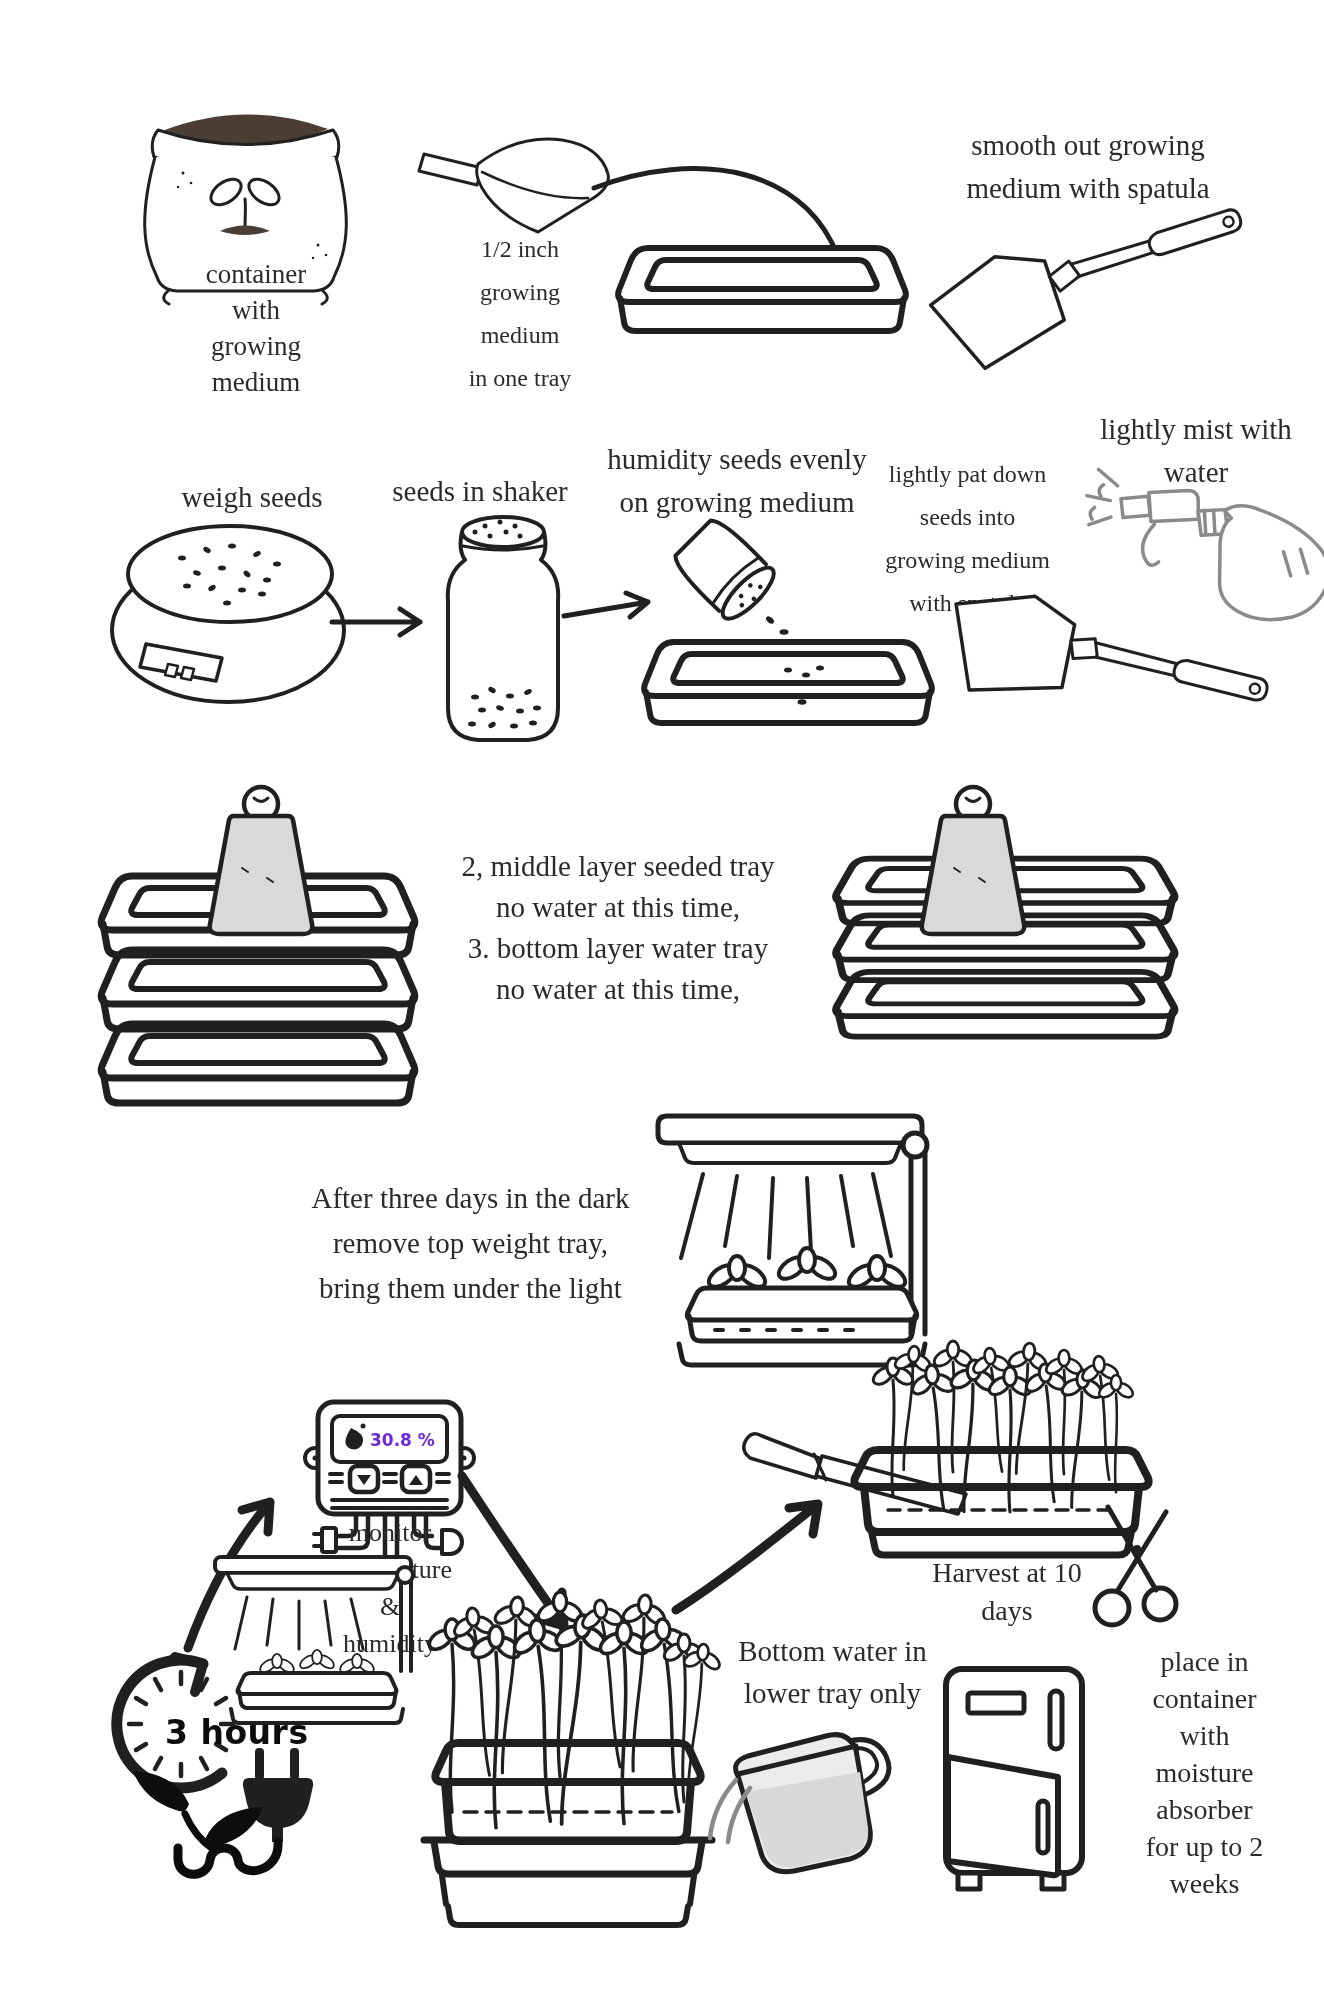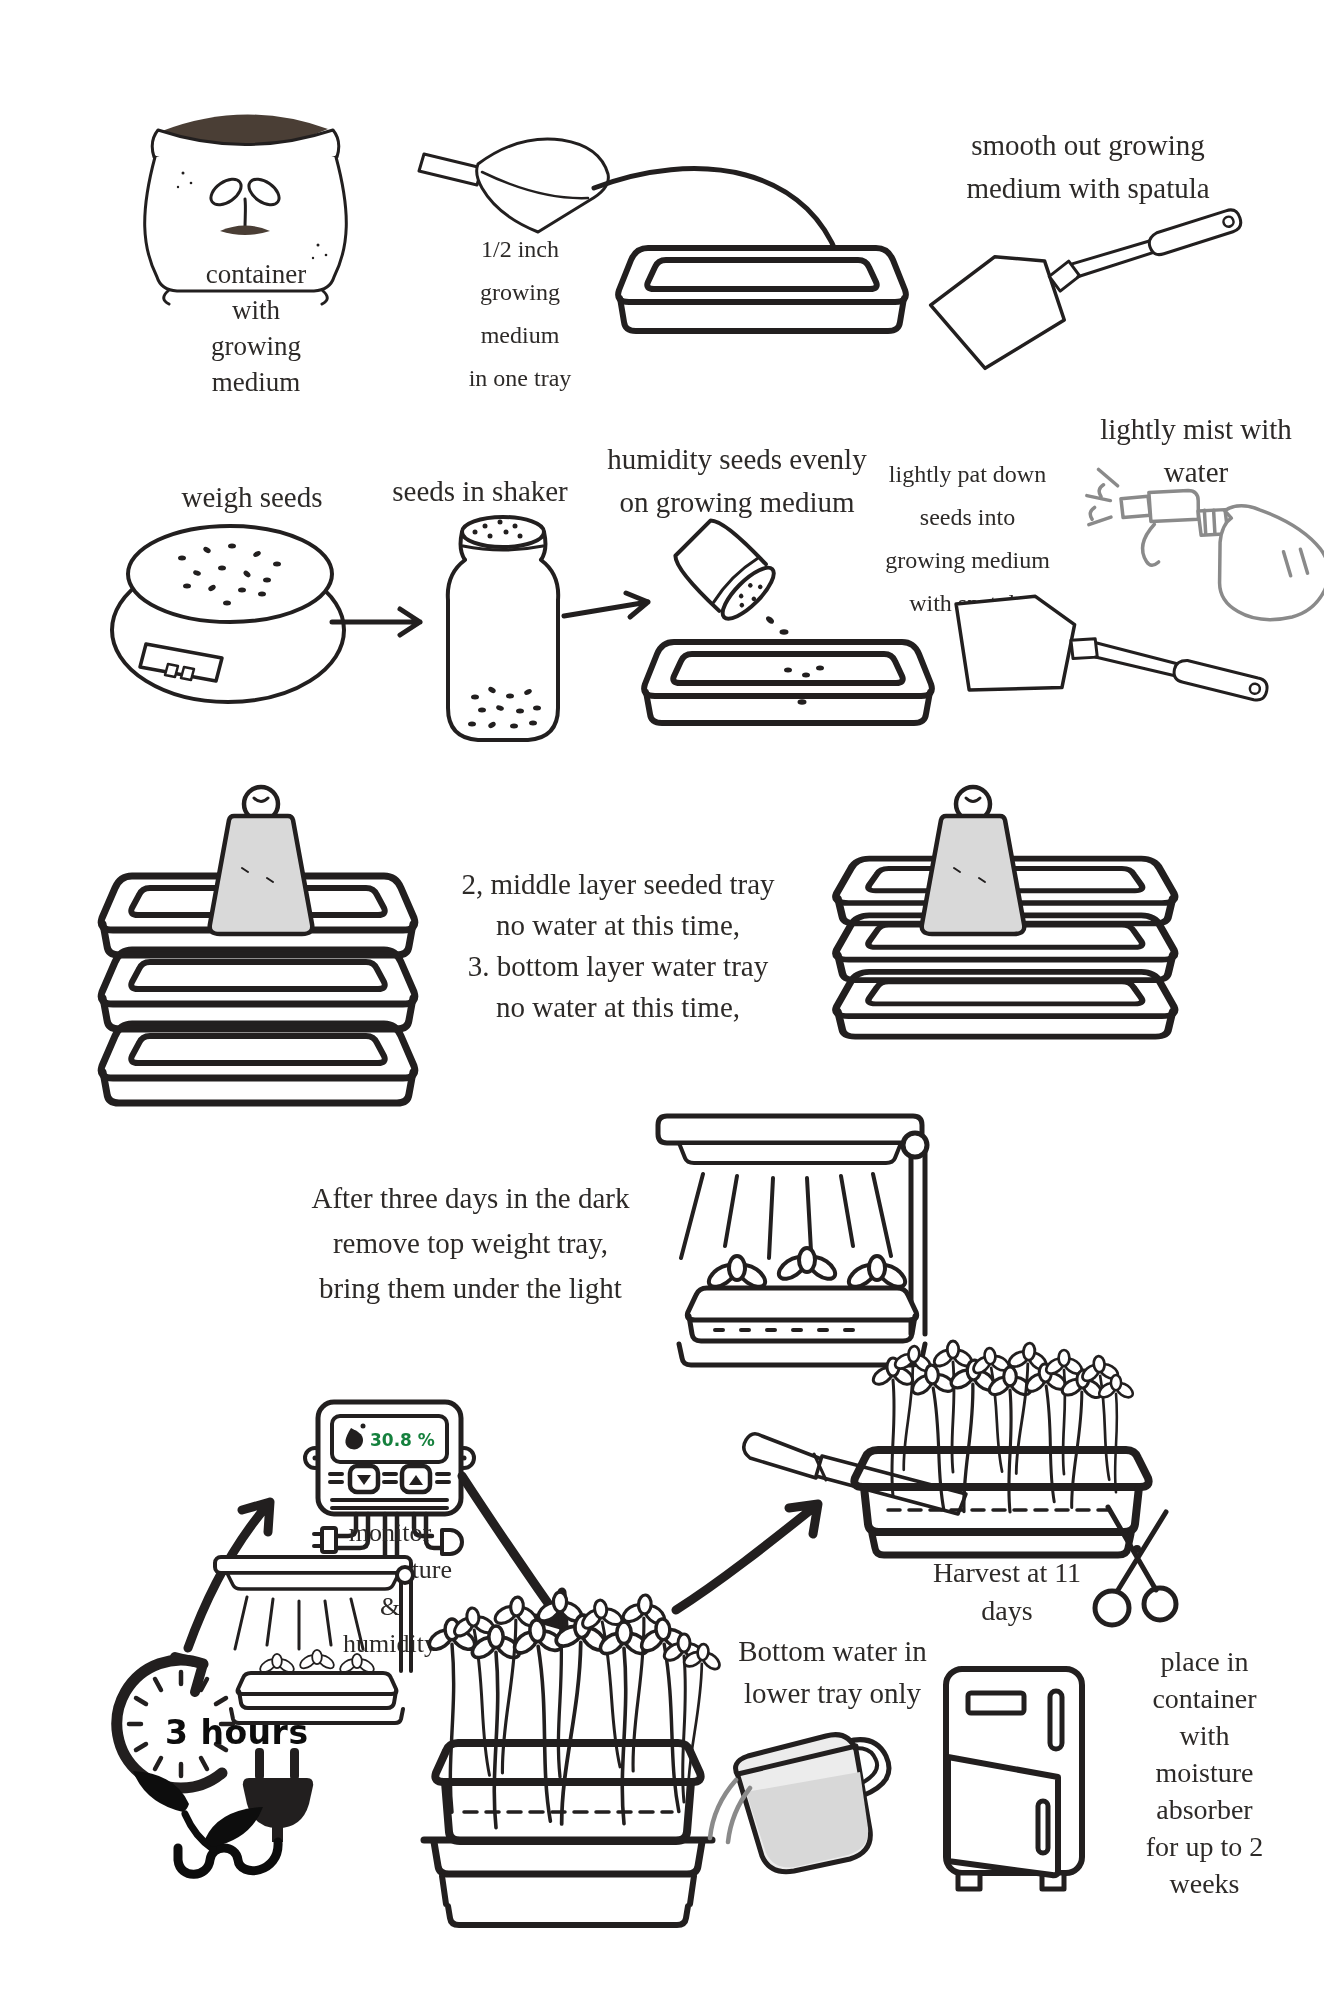--- a/index.html
+++ b/index.html
@@ -17,21 +17,21 @@
 .t29b{font-size:29px;line-height:42px}
 .t29c{font-size:29px;line-height:45px}
 .stackline{font-size:29px;line-height:41px;text-align:center}
 svg{display:block;overflow:visible}
 .k{stroke:#221f1f;fill:none;stroke-linecap:round;stroke-linejoin:round}
 .kw{stroke:#221f1f;fill:#fff;stroke-linecap:round;stroke-linejoin:round}
 .fi{fill:#221f1f;stroke:none}
 .gy{stroke:#8a8a8a;fill:none;stroke-linecap:round;stroke-linejoin:round}
 .gyw{stroke:#8a8a8a;fill:#fff;stroke-linecap:round;stroke-linejoin:round}
 .bold-label{font-family:"DejaVu Sans",sans-serif;font-weight:bold;color:#0d0d0d;font-size:33px;letter-spacing:0.5px}
-.display-val{font-family:"DejaVu Sans",sans-serif;font-weight:bold;color:#15803d;font-size:17px}
+.display-val{font-family:"DejaVu Sans",sans-serif;font-weight:bold;color:#6d28d9;font-size:17px}
 </style>
 </head>
 <body>
 
 <div id="page">
 
   <svg class="abs" style="left:128px;top:95px" width="235" height="215" viewBox="0 0 235 215">
     <path d="M34,36 Q117,4 200,34 Q160,52 117,53 Q75,52 34,36 Z" fill="#4a3e35"></path>
     <path class="kw" stroke-width="3" d="M26,62 Q117,92 209,62 Q214,46 205,35 Q117,64 30,35 Q21,46 26,62 Z"></path>
     <path class="kw" stroke-width="3" d="M27,62 C12,118 14,152 29,182 Q33,195 49,196 L186,196 Q202,195 206,182 C221,152 223,118 208,62"></path>
@@ -224,21 +224,21 @@
     <use href="#trayA" transform="translate(0,236)"></use>
     <use href="#trayA" transform="translate(0,162)"></use>
     <use href="#trayA" transform="translate(0,88)"></use>
     <circle class="kw" stroke-width="4.5" cx="169" cy="26" r="17"></circle>
     <path class="k" stroke-width="3" d="M162,20 q7,7 14,0"></path>
     <path stroke="#221f1f" stroke-width="4.5" stroke-linejoin="round" fill="#d9d9d9" d="M142,38 L196,38 Q200,38 201,42 L220,146 Q222,156 210,156 L128,156 Q116,156 118,146 L137,42 Q138,38 142,38 Z"></path>
     <path class="k" stroke-width="2" d="M150,90 l6,4 M175,100 l6,4"></path>
   </svg>
 
   <div class="abs" style="left:408px;top:840px;width:420px">
-    <div class="stackline" style="margin-top:24px">2, middle layer seeded tray</div>
+    <div class="stackline" style="margin-top:6px">2, middle layer seeded tray</div>
     <div class="stackline">no water at this time,</div>
     <div class="stackline">3. bottom layer water tray</div>
     <div class="stackline">no water at this time,</div>
   </div>
 
   <svg class="abs" style="left:826px;top:780px" width="366" height="252" viewBox="0 0 366 252">
     <g transform="scale(1.08,0.82)">
       <use href="#trayA" transform="translate(0,224)"></use>
       <use href="#trayA" transform="translate(0,155)"></use>
       <use href="#trayA" transform="translate(0,86)"></use>
@@ -446,21 +446,21 @@
     <path class="k" stroke-width="8" d="M136,145 L140,182 Q141,190 151,190 L396,190 Q406,190 407,182 L411,145"></path>
     <path class="k" stroke-width="3.5" stroke-dasharray="12 9" d="M160,168 H385"></path>
     <path class="k" stroke-width="7" d="M144,192 L147,206 Q148,213 156,213 L390,213 Q399,213 400,206 L403,192"></path>
     <g>
       <path class="k" stroke-width="5" d="M380,165 L428,248 M438,170 L390,248"></path>
       <circle class="fi" cx="409" cy="207" r="4"></circle>
       <circle class="k" stroke-width="5" cx="384" cy="266" r="17"></circle>
       <circle class="k" stroke-width="5" cx="432" cy="262" r="16"></circle>
     </g>
   </svg>
-  <div class="abs cap t28b" style="left:912px;top:1554px;width:190px">Harvest at 11
+  <div class="abs cap t28b" style="left:912px;top:1554px;width:190px">Harvest at 10
 days</div>
 
   <svg class="abs" style="left:938px;top:1663px" width="152" height="232" viewBox="0 0 152 232">
     <rect class="kw" stroke-width="6" x="8" y="6" width="136" height="204" rx="16"></rect>
     <rect class="kw" stroke-width="5" x="30" y="30" width="56" height="20" rx="3"></rect>
     <rect class="kw" stroke-width="5" x="112" y="28" width="12" height="58" rx="6"></rect>
     <rect class="kw" stroke-width="5" x="20" y="210" width="22" height="16"></rect>
     <rect class="kw" stroke-width="5" x="104" y="210" width="22" height="16"></rect>
     <path class="kw" stroke-width="6" d="M10,94 L120,114 L120,208 Q120,213 114,212 L10,198 Z"></path>
     <rect class="kw" stroke-width="5" x="100" y="138" width="10" height="52" rx="5"></rect>

